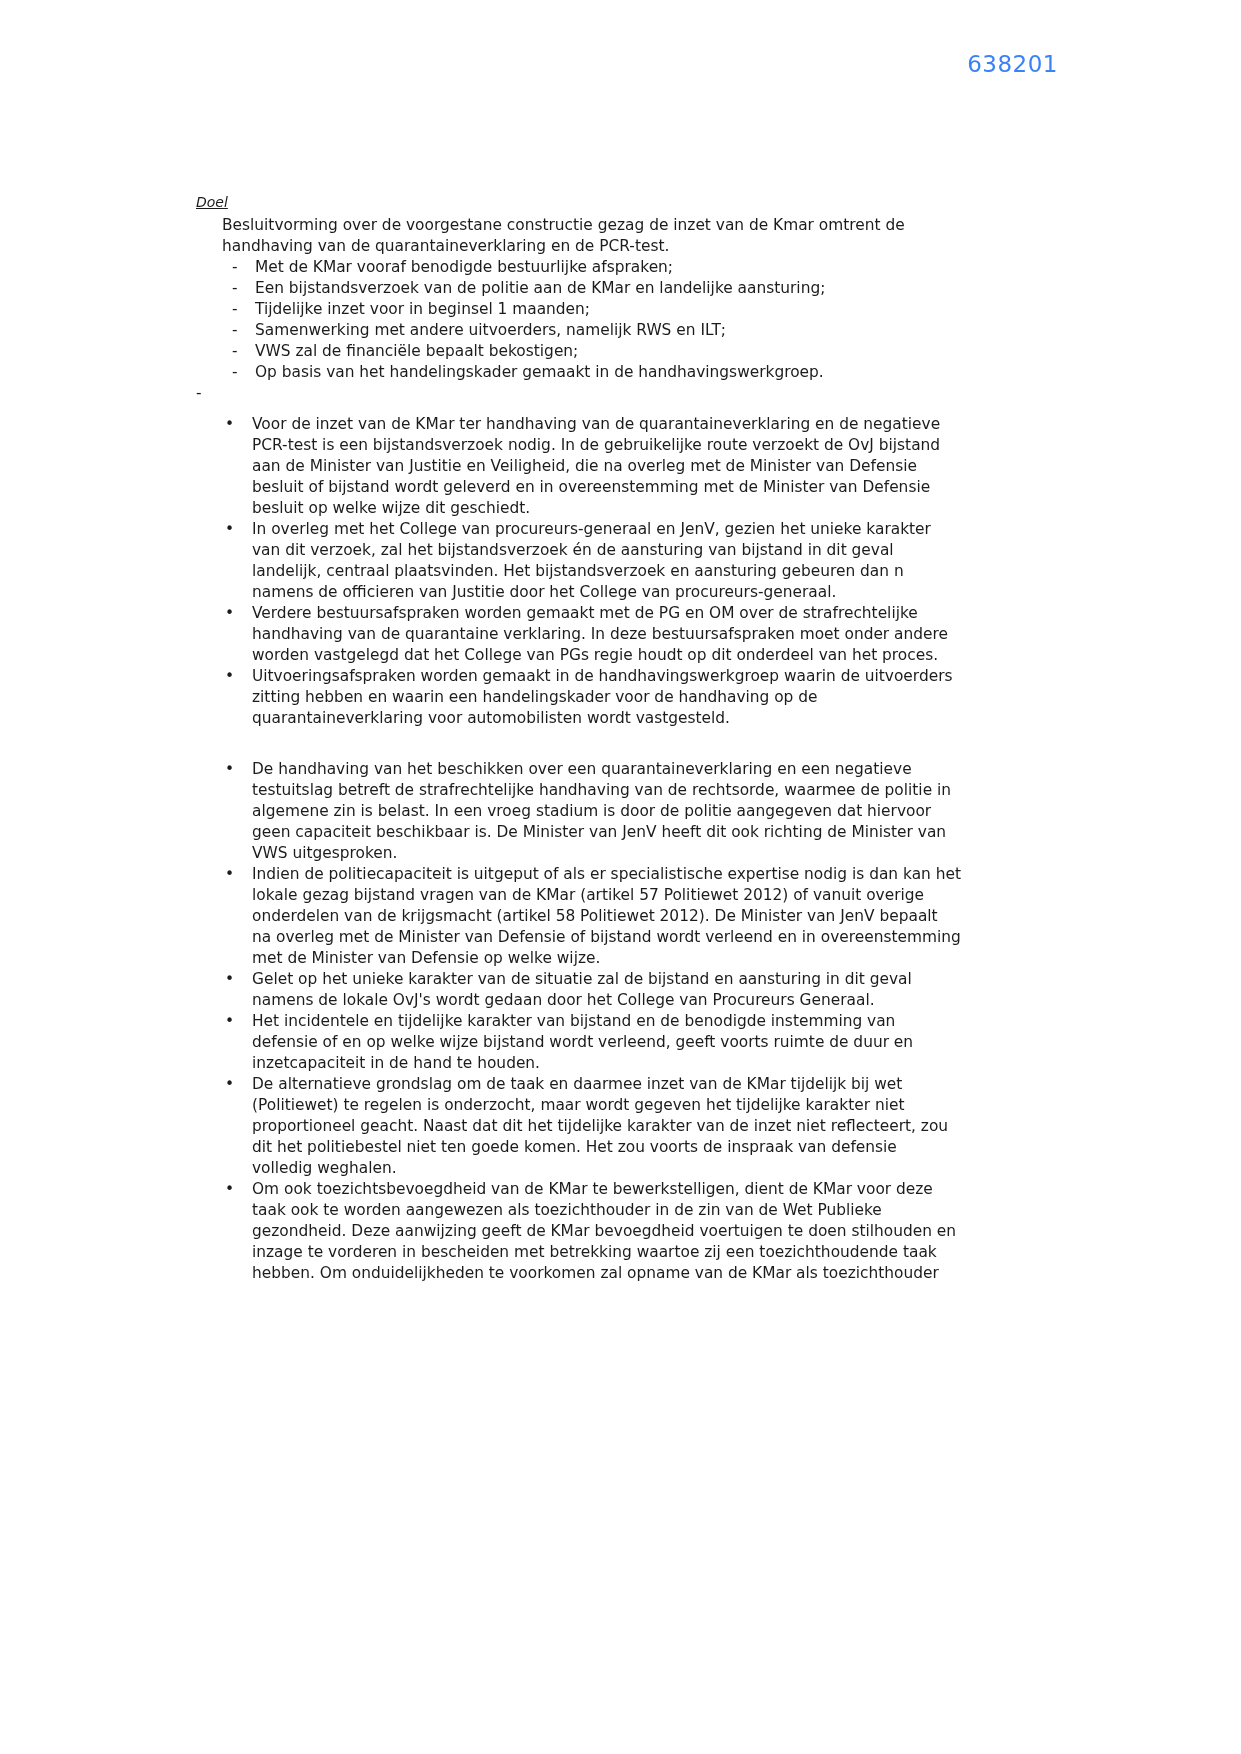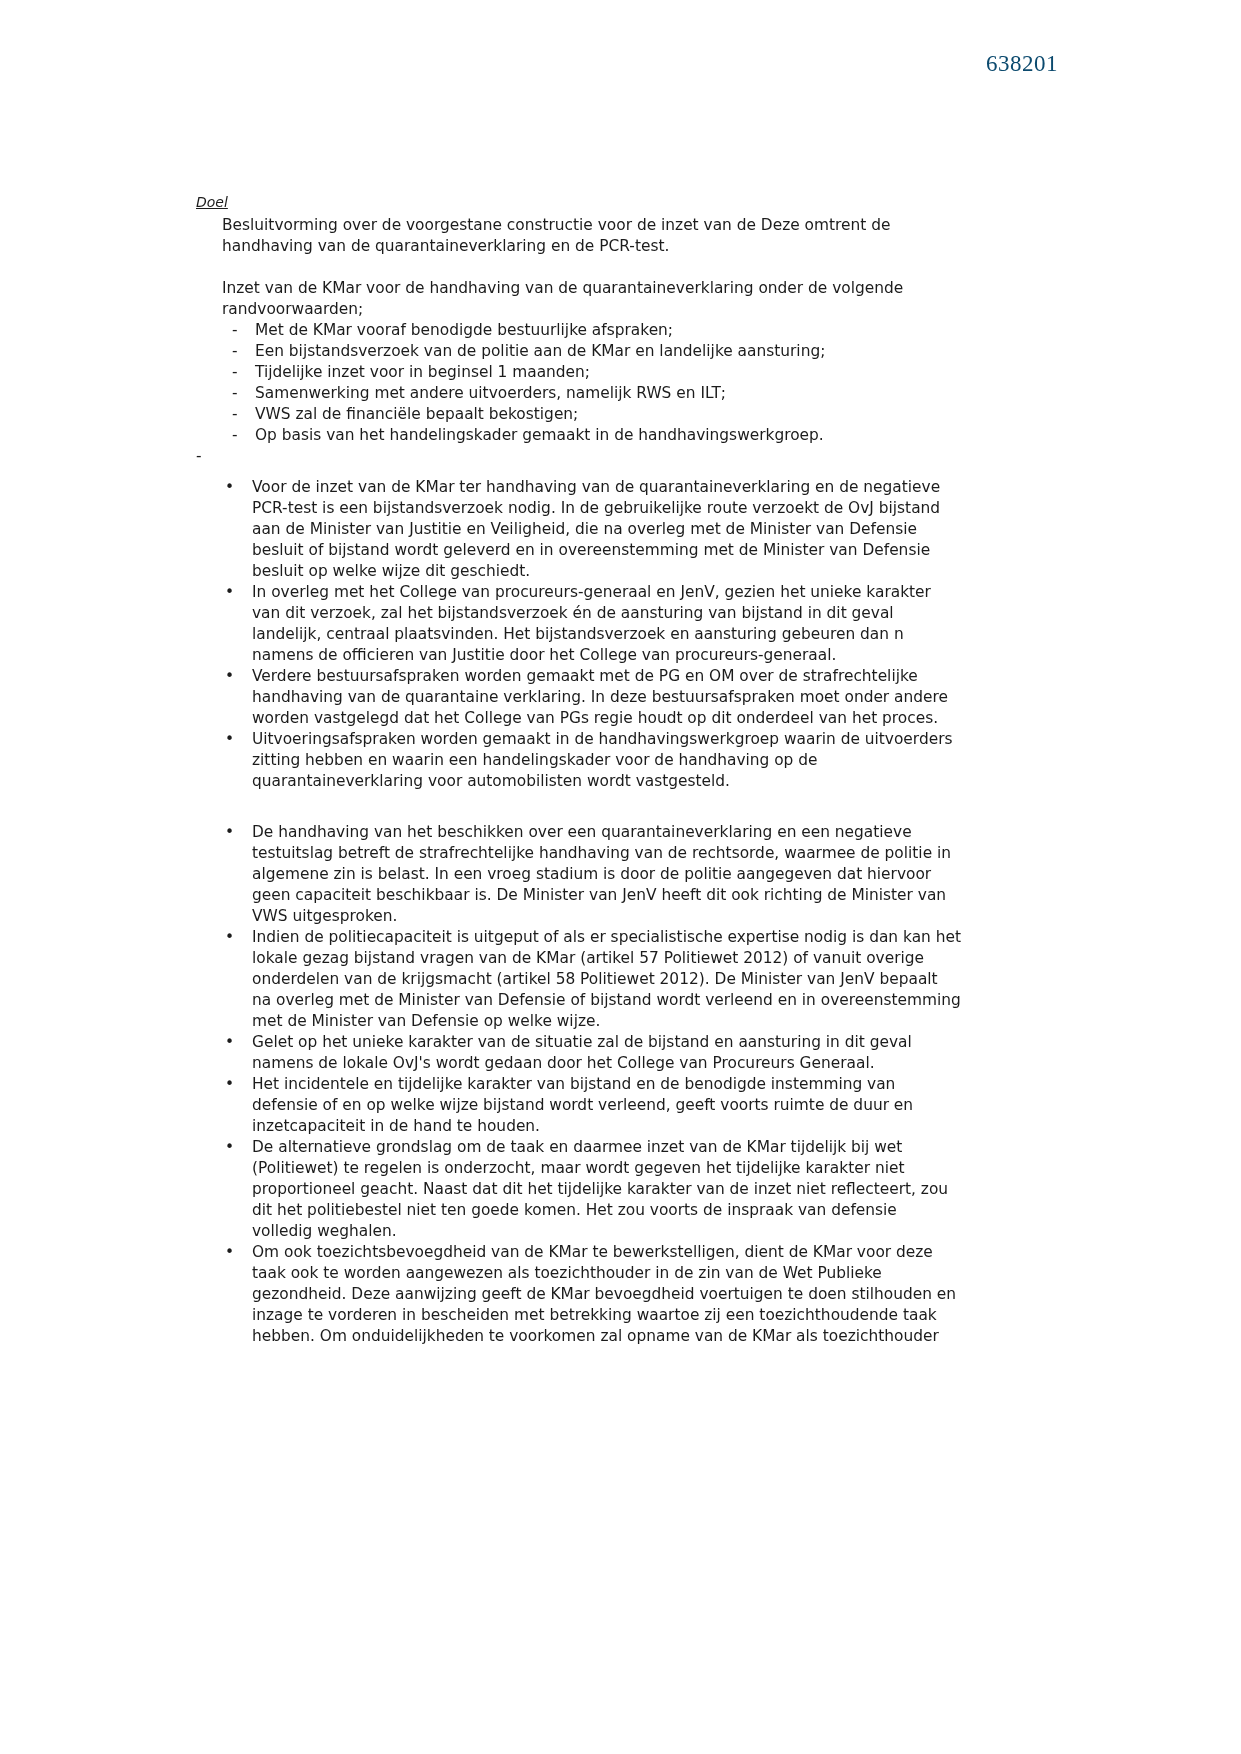--- a/index.html
+++ b/index.html
@@ -16,23 +16,22 @@
     line-height: 21px;
     color: #1c1c1c;
   }
   .doc-number {
     position: absolute;
     top: 50px;
     right: 183px;
     font-size: 23px;
     line-height: 28px;
     letter-spacing: 0.5px;
-    color: #0c4a6e;
+    color: #3b82f6;
     font-weight: 500;
-    font-family: Liberation Serif, serif;
   }
   .content {
     position: absolute;
     left: 196px;
     top: 192px;
     width: 858px;
   }
   h2.heading {
     margin: 0;
     font-size: 14px;
@@ -60,24 +59,22 @@
 <body>
 
 <div class="page">
 
   <div class="doc-number">638201</div>
 
   <div class="content">
 
     <section class="section-doel">
       <h2 class="heading">Doel</h2>
-      <p class="para">Besluitvorming over de voorgestane constructie voor de inzet van de Deze omtrent de
+      <p class="para">Besluitvorming over de voorgestane constructie gezag de inzet van de Kmar omtrent de
 handhaving van de quarantaineverklaring en de PCR-test.</p>
-      <p class="para spaced">Inzet van de KMar voor de handhaving van de quarantaineverklaring onder de volgende
-randvoorwaarden;</p>
 
       <div class="dash-list">
         <div class="row dash-row">
           <span class="marker">-</span>
           <span class="txt">Met de KMar vooraf benodigde bestuurlijke afspraken;</span>
         </div>
         <div class="row dash-row">
           <span class="marker">-</span>
           <span class="txt">Een bijstandsverzoek van de politie aan de KMar en landelijke aansturing;</span>
         </div>

